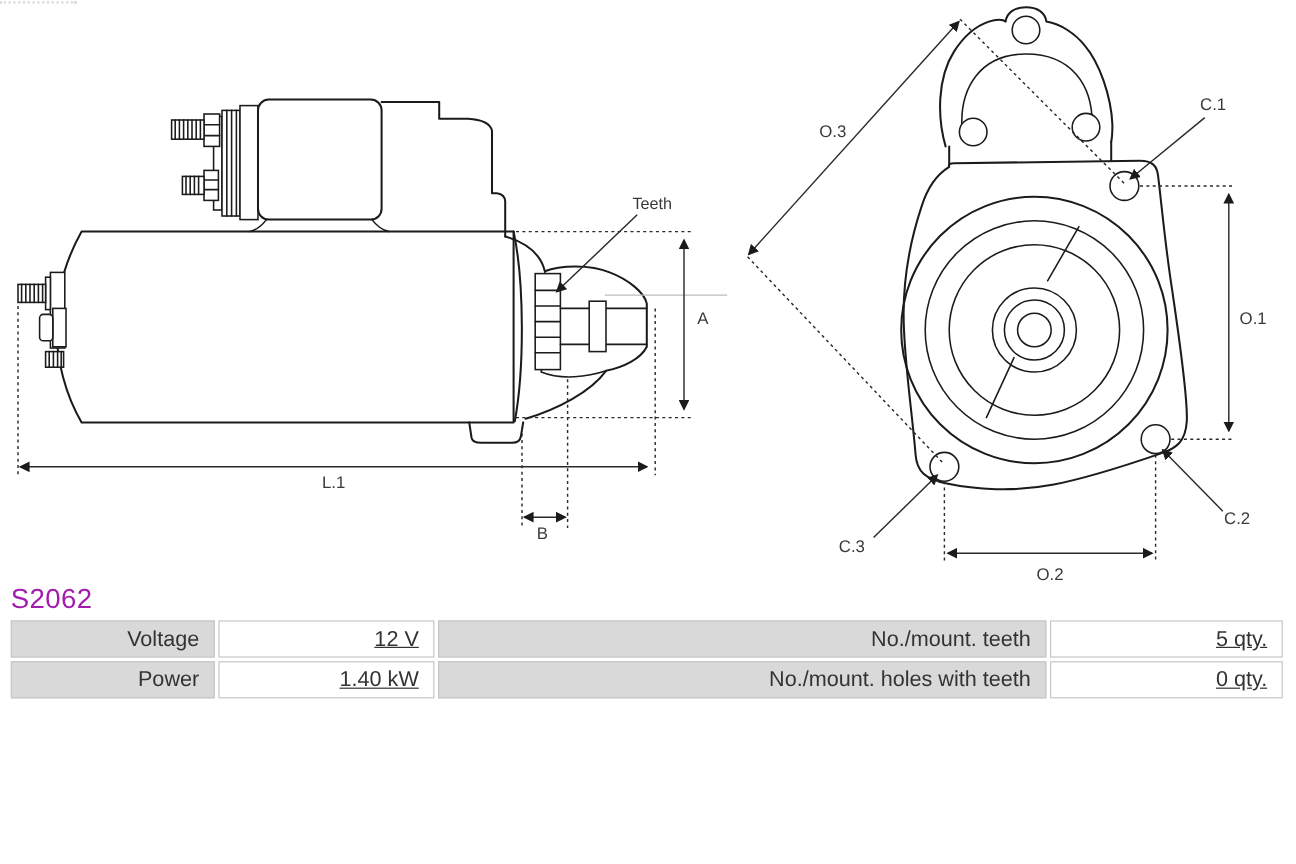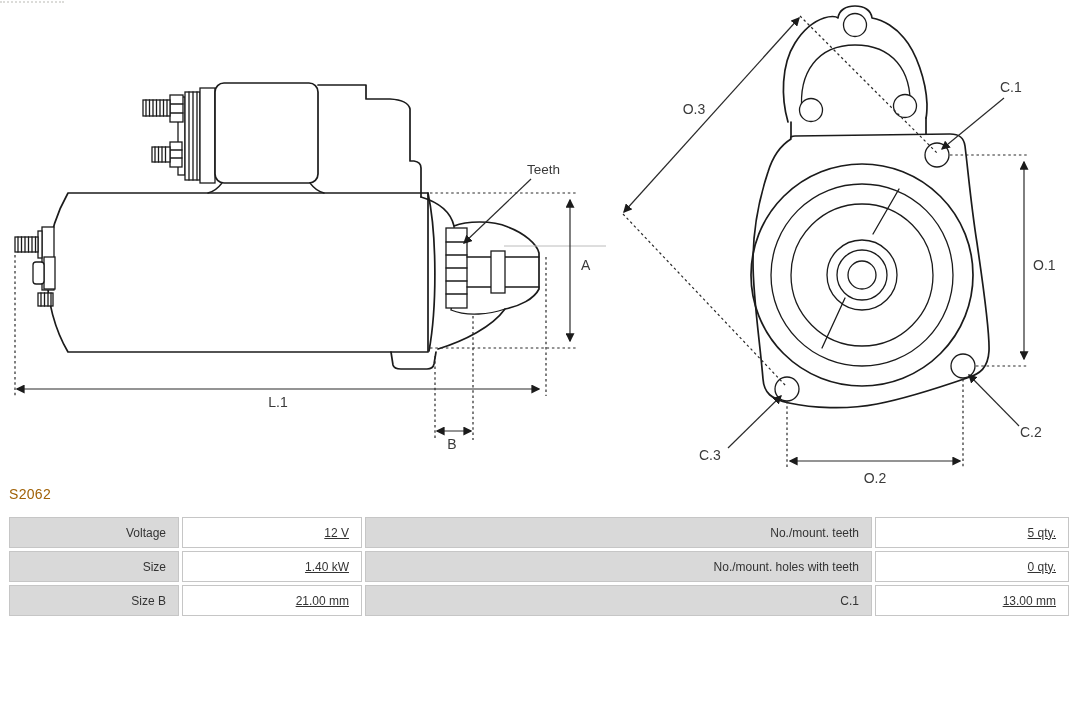--- a/index.html
+++ b/index.html
@@ -8,25 +8,25 @@
   #drawing{position:absolute;left:0;top:0;}
   .outline{fill:none;stroke:#1b1b1b;stroke-width:1.7;stroke-linejoin:round;stroke-linecap:round;}
   .outline-f{fill:#ffffff;stroke:#1b1b1b;stroke-width:1.7;stroke-linejoin:round;}
   .detail{fill:none;stroke:#1b1b1b;stroke-width:1.3;stroke-linecap:round;}
   .detail-f{fill:#ffffff;stroke:#1b1b1b;stroke-width:1.3;}
   .dim{fill:none;stroke:#2a2a2a;stroke-width:1.2;}
   .dot{fill:none;stroke:#2a2a2a;stroke-width:1.2;stroke-dasharray:2.5 2.8;}
   .faint{stroke:#bcbcbc;stroke-width:1;}
   .dim-label{font:14px "Liberation Sans",sans-serif;fill:#3a3a3a;}
   .small-label{font:13.5px "Liberation Sans",sans-serif;fill:#3a3a3a;}
-  #part-code{position:absolute;left:9px;top:486px;font-size:14px;color:#a16207;
+  #part-code{position:absolute;left:9px;top:486px;font-size:23px;color:#a21caf;
              letter-spacing:.3px;}
   #spec-table{position:absolute;left:6px;top:514px;border-collapse:separate;
               border-spacing:3px;table-layout:fixed;}
-  #spec-table td{height:29px;padding:0 12px 0 4px;font-size:12px;color:#333;
+  #spec-table td{height:29px;padding:0 12px 0 4px;font-size:18px;color:#333;
                  text-align:right;border:1px solid #c6c6c6;white-space:nowrap;
                  overflow:hidden;}
   #spec-table td.lbl{background:#d9d9d9;}
   #spec-table td.val{background:#ffffff;text-decoration:underline;}
   #artifact{position:absolute;left:0;top:1px;width:64px;border-top:2px dotted #d4d4d0;
             opacity:.8;}
 </style>
 </head>
 <body>
 
@@ -168,26 +168,20 @@
         <col style="width:194px">
     </colgroup>
     <tbody>
       <tr>
         <td class="lbl">Voltage</td>
         <td class="val">12 V</td>
         <td class="lbl">No./mount. teeth</td>
         <td class="val">5 qty.</td>
       </tr>
       <tr>
-        <td class="lbl">Size</td>
+        <td class="lbl">Power</td>
         <td class="val">1.40 kW</td>
         <td class="lbl">No./mount. holes with teeth</td>
         <td class="val">0 qty.</td>
-      </tr>
-      <tr>
-        <td class="lbl">Size B</td>
-        <td class="val">21.00 mm</td>
-        <td class="lbl">C.1</td>
-        <td class="val">13.00 mm</td>
       </tr>
     </tbody>
   </table>
 </div>
 
 </body></html>

